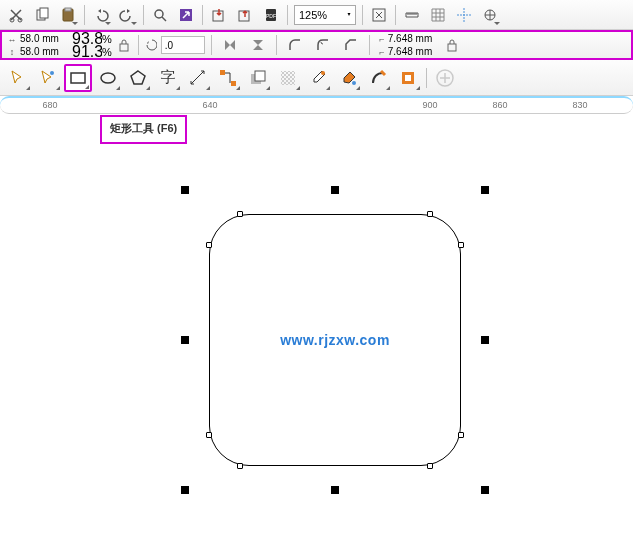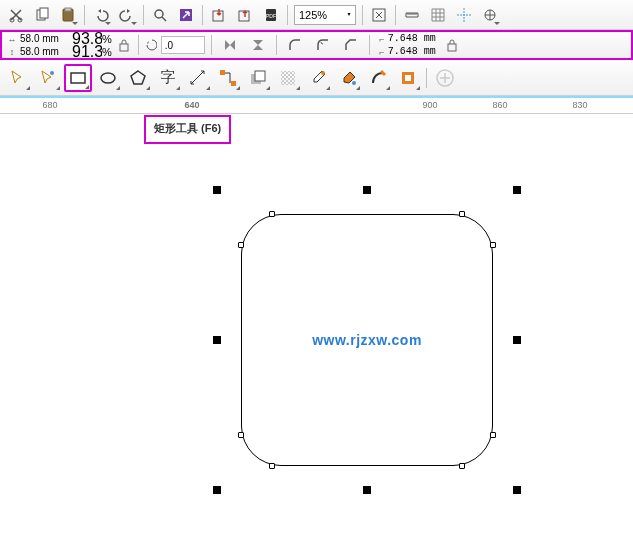--- a/index.html
+++ b/index.html
@@ -15,40 +15,40 @@
 
 
 .propbar { display: flex; align-items: center; height: 30px; background: linear-gradient(#fdfdfd,#f0f0f0); border-bottom: 1px solid #d0d0d0; padding: 0 4px; gap: 4px; border: 2px solid #d000d0; }
 .dim-group { display: flex; flex-direction: column; gap: 0px; }
 .dim-row { display: flex; align-items: center; height: 13px; }
 .dim-icon { width: 12px; height: 12px; display: flex; align-items: center; justify-content: center; font-size: 9px; color: #555; }
 .dim-input { border: none; background: transparent; width: 50px; font-size: 10px; padding-left: 2px; }
 .pct-input { border: none; background: transparent; width: 30px; font-size: 16px; }
 .lock-btn { width: 16px; height: 24px; display: flex; align-items: center; justify-content: center; cursor: pointer; }
 .rot-input { border: 1px solid #bbb; background: #fff; width: 44px; height: 18px; font-size: 10px; padding: 0 3px; }
-.corner-input { border: none; background: transparent; width: 52px; font-size: 10px; font-family: Liberation Mono, monospace; }
+.corner-input { border: none; background: transparent; width: 52px; font-size: 10px; }
 
 
 .toolbox { display: flex; align-items: center; height: 36px; background: linear-gradient(#fdfdfd,#f0f0f0); border-bottom: 1px solid #d0d0d0; padding: 0 4px; gap: 2px; }
 .tool-btn { width: 28px; height: 28px; display: flex; align-items: center; justify-content: center; border: 1px solid transparent; border-radius: 2px; cursor: pointer; position: relative; }
 .tool-btn.selected { background: #fff; border: 2px solid #d000d0; }
 .flyout-ind { position: absolute; right: 1px; bottom: 1px; width: 0; height: 0; border-left: 4px solid transparent; border-bottom: 4px solid #666; }
 
 
-.ruler-wrap { position: relative; height: 18px; border-top: 2px solid #8fd9ff; border-bottom: 1px solid #ccc; background: #fff; }
+.ruler-wrap { position: relative; height: 18px; border-top: 2px solid #8fd9ff; border-bottom: 1px solid #ccc; background: #fff; border-radius: 9px; }
 .ruler { position: absolute; left: 0; right: 0; top: 2px; height: 14px; }
 .tick-label { position: absolute; top: 0; font-size: 9px; color: #777; transform: translateX(-50%); }
 
 
-.tooltip { position: absolute; left: 100px; top: 115px; background: #fff; border: 2px solid #d000d0; padding: 4px 8px; z-index: 20; font-size: 11px; margin-left: 44px; }
+.tooltip { position: absolute; left: 100px; top: 115px; background: #fff; border: 2px solid #d000d0; padding: 4px 8px; z-index: 20; font-size: 11px; }
 .tooltip .tt-title { font-weight: bold; color: #333; margin-bottom: 2px; }
 .tooltip .tt-body { color: #555; }
 
 
-.canvas { position: absolute; left: 0; right: 0; top: 130px; bottom: 0; background: #fff; margin-left: 32px; }
+.canvas { position: absolute; left: 0; right: 0; top: 130px; bottom: 0; background: #fff; }
 .shape-wrap { position: absolute; left: 185px; top: 60px; width: 300px; height: 300px; }
 .roundrect { position: absolute; left: 24px; top: 24px; width: 252px; height: 252px; border: 1px solid #000; border-radius: 40px; background: transparent; }
 .handle { position: absolute; width: 8px; height: 8px; background: #000; }
 .node { position: absolute; width: 6px; height: 6px; border: 1px solid #000; background: #fff; border-radius: 1px; }
 .watermark { position: absolute; left: 50%; top: 50%; transform: translate(-50%,-50%); color: #2a7dd6; font-weight: bold; font-size: 14px; text-shadow: 0 0 2px #fff, 1px 1px 0 #fff; font-family: Arial; letter-spacing: 0.5px; }
 
 svg { display: block; }
 </style>
 </head>
 <body>
@@ -346,21 +346,21 @@
       <svg width="20" height="20">
         <circle cx="10" cy="10" r="8" fill="none" stroke="#888" stroke-width="1.5"></circle>
         <path d="M10 5v10M5 10h10" stroke="#888" stroke-width="1.5"></path>
       </svg>
     </div>
 </div>
 
 <div class="ruler-wrap">
   <div class="ruler" id="ruler">
       <span class="tick-label" style="left: 50px;">680</span>
-      <span class="tick-label" style="left: 192px; font-weight: bold;">640</span>
+      <span class="tick-label" style="left: 210px;">640</span>
       <span class="tick-label" style="left: 430px;">900</span>
       <span class="tick-label" style="left: 500px;">860</span>
       <span class="tick-label" style="left: 580px;">830</span>
     </div>
 </div>
 
 <div class="tooltip">
   <div class="tt-title">矩形工具 (F6)</div>
 </div>
 

